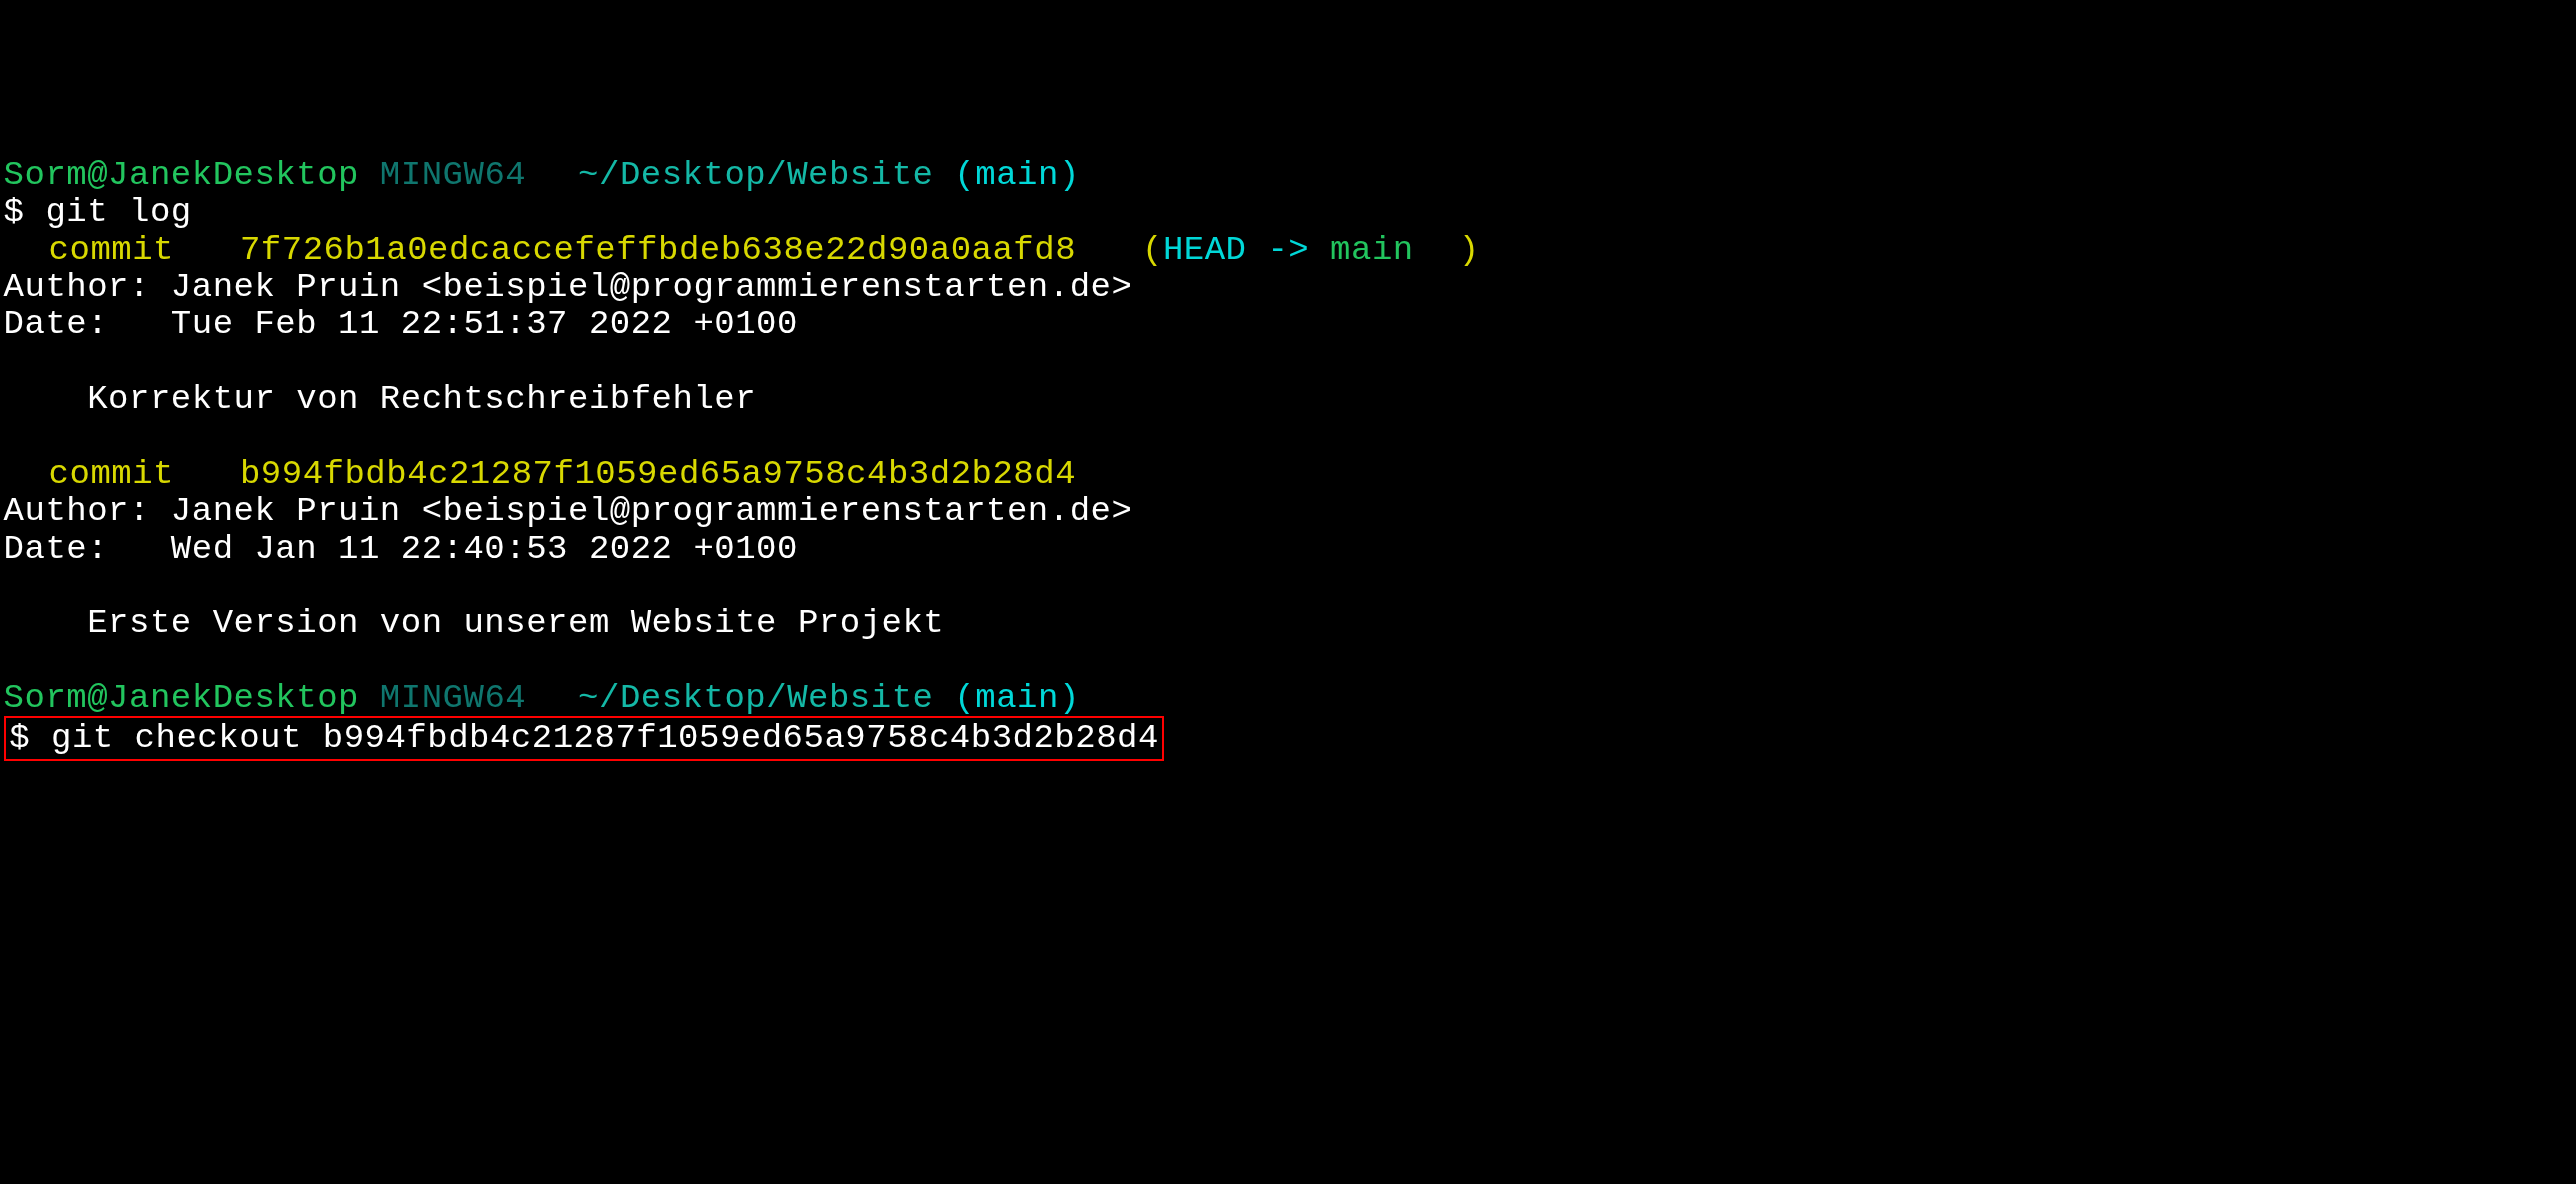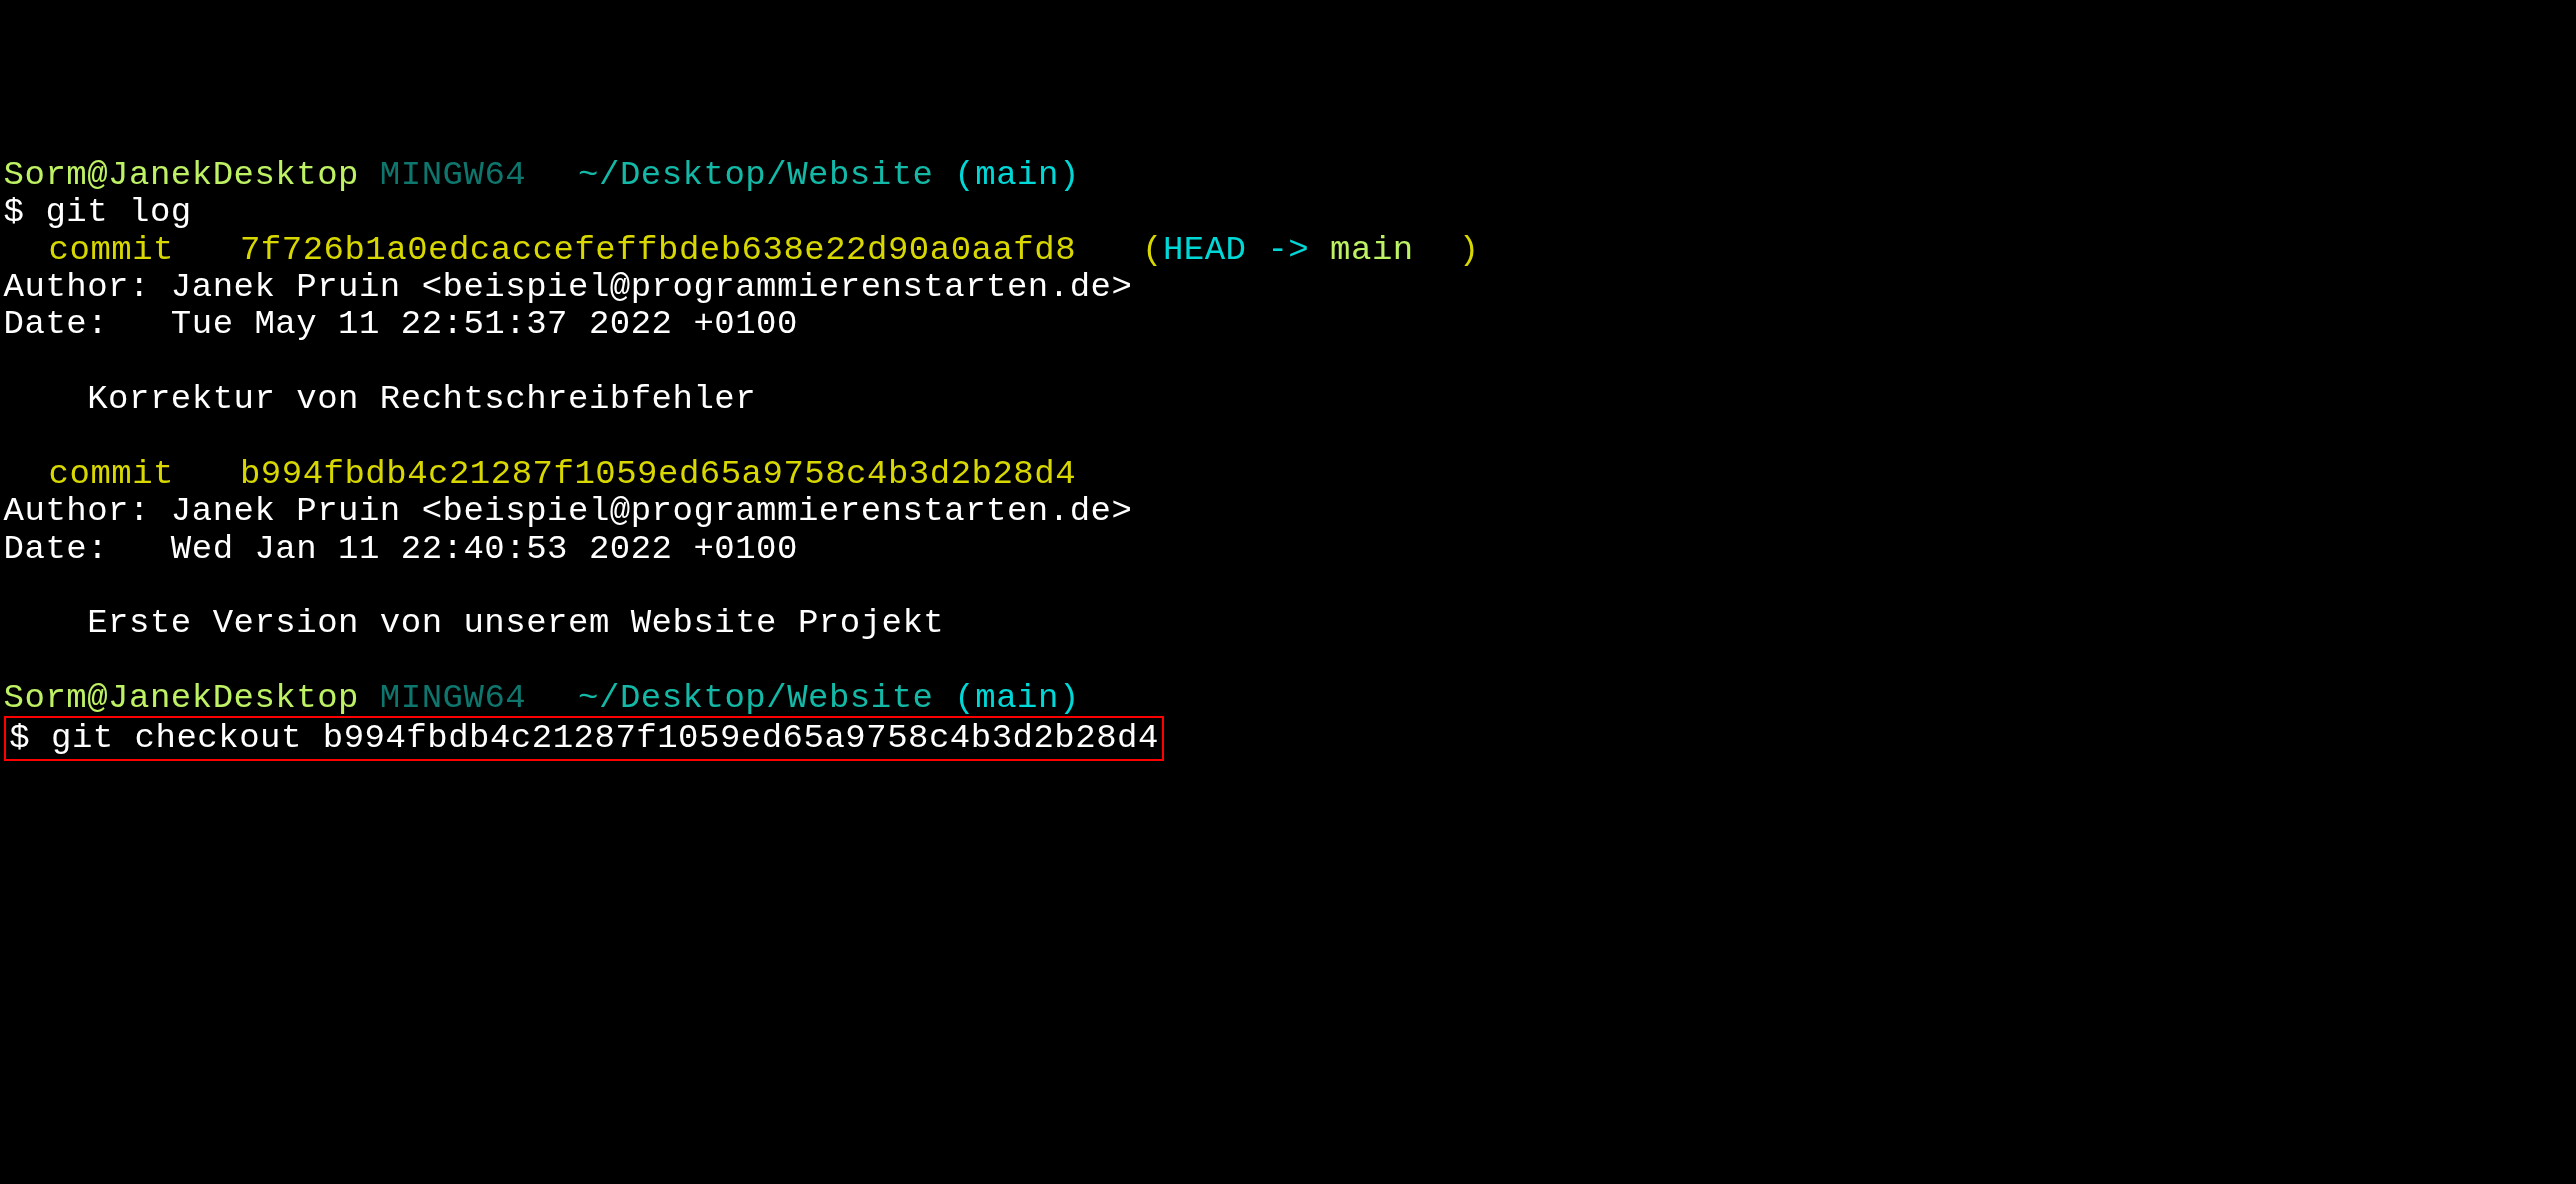--- a/index.html
+++ b/index.html
@@ -10,21 +10,21 @@
     body {
       background: #000000;
       font-family: 'Consolas', 'Courier New', monospace;
       font-size: 34px;
       line-height: 1.1;
       padding: 7.2px 3.6px;
       color: #ffffff;
       white-space: pre;
       letter-spacing: 0.5px;
     }
-    .green { color: #bef264; text-align: right; }
+    .green { color: #22c55e; text-align: right; }
     .magenta { color: #0f766e; }
     .yellow { color: #14b8a6; margin-left: 31px; }
     .cyan { color: #00d8d8; }
     .commit-yellow { color: #d8d800; margin-left: 45px; }
     .white { color: #ffffff; }
     .highlight-box {
       display: inline-block;
       border: 2.7px solid #ff0000;
       padding: 1.8px 3.6px;
       margin-top: -1.8px;
@@ -32,21 +32,21 @@
   </style>
 </head>
 <body>
 
 
 
 <div><span class="green">Sorm@JanekDesktop</span> <span class="magenta">MINGW64</span> <span class="yellow">~/Desktop/Website</span> <span class="cyan">(main)</span>
 <span class="white">$ </span><span class="white">git log</span>
 <span class="commit-yellow">commit </span><span class="commit-yellow">7f726b1a0edcaccefeffbdeb638e22d90a0aafd8</span><span class="commit-yellow"> (</span><span class="cyan">HEAD -&gt; </span><span class="green">main</span><span class="commit-yellow">)</span>
 <span class="white">Author: Janek Pruin &lt;beispiel@programmierenstarten.de&gt;</span>
-<span class="white">Date:   Tue May 11 22:51:37 2022 +0100</span>
+<span class="white">Date:   Tue Feb 11 22:51:37 2022 +0100</span>
 
 <span class="white">    Korrektur von Rechtschreibfehler</span>
 
 <span class="commit-yellow">commit </span><span class="commit-yellow">b994fbdb4c21287f1059ed65a9758c4b3d2b28d4</span>
 <span class="white">Author: Janek Pruin &lt;beispiel@programmierenstarten.de&gt;</span>
 <span class="white">Date:   Wed Jan 11 22:40:53 2022 +0100</span>
 
 <span class="white">    Erste Version von unserem Website Projekt</span>
 
 <span class="green">Sorm@JanekDesktop</span> <span class="magenta">MINGW64</span> <span class="yellow">~/Desktop/Website</span> <span class="cyan">(main)</span>

